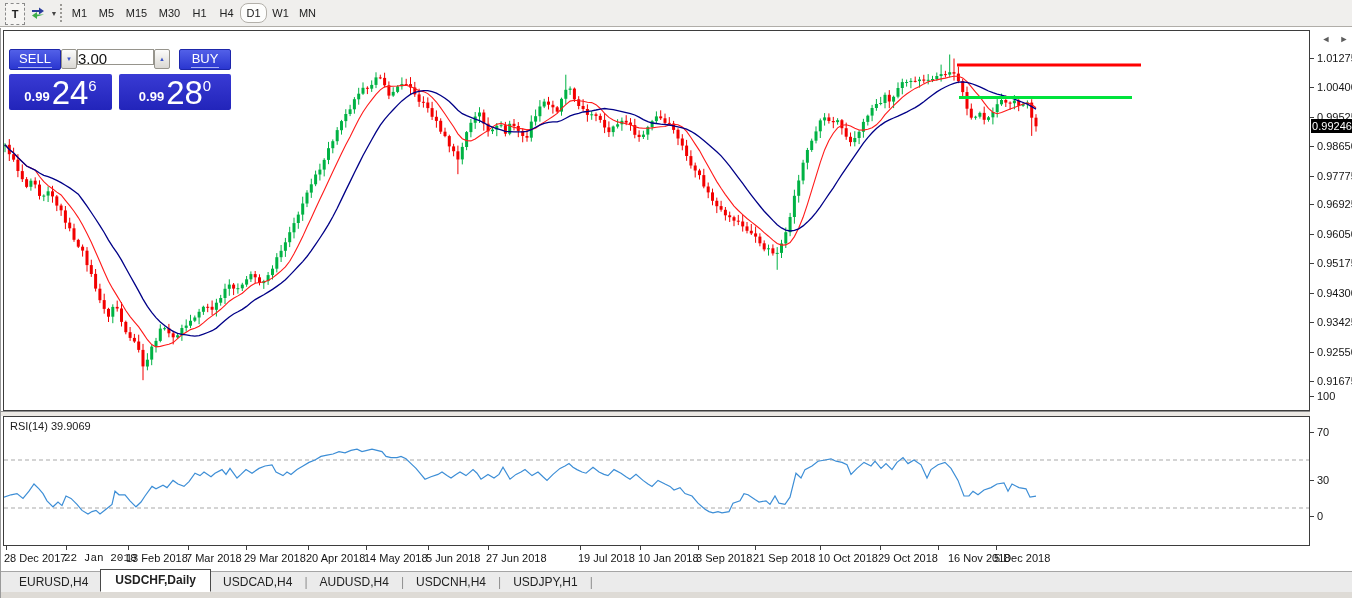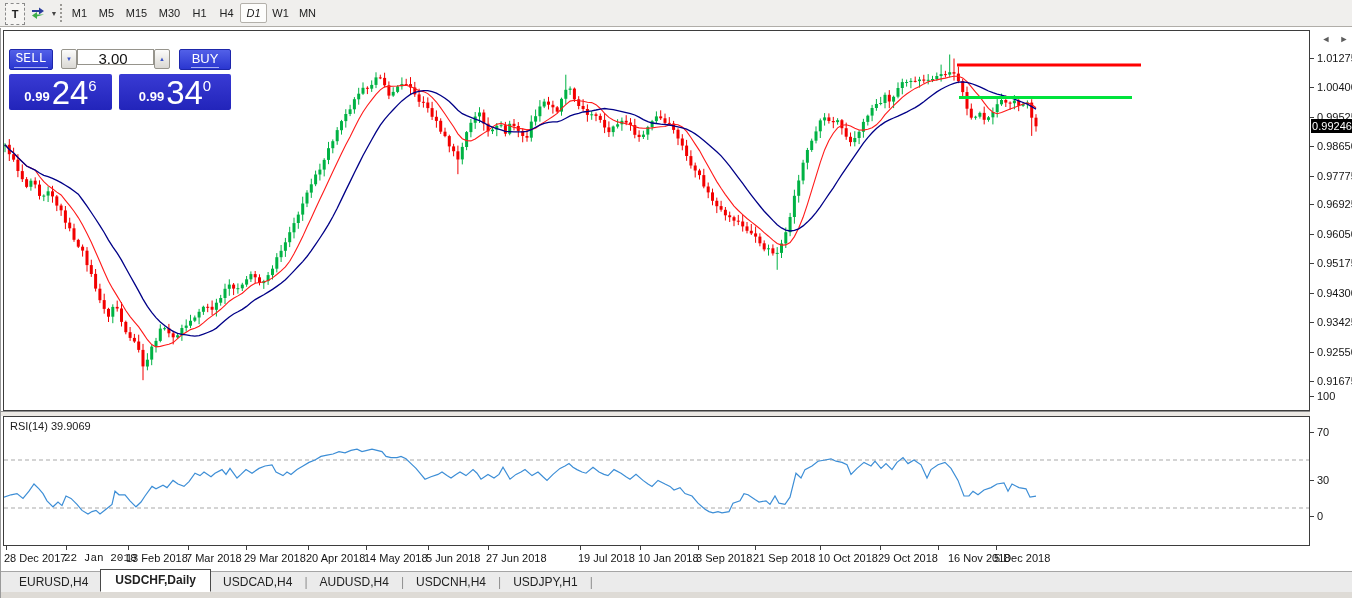--- a/index.html
+++ b/index.html
@@ -13,45 +13,45 @@
   .tool-icon{position:absolute;top:3px;height:20px;display:flex;align-items:center;justify-content:center;
              color:#222;font-size:12px;}
   #text-tool{left:5px;width:18px;border:1px dashed #8a8a8a;font-weight:bold;font-size:11px;background:#f6f5f3;}
   #arrows-tool{left:27px;width:22px;}
   #tool-caret{left:49px;width:10px;font-size:7px;color:#444;}
   #tf-grip{position:absolute;left:60px;top:4px;height:18px;border-left:2px dotted #9b9995;}
   #tf-bar{position:absolute;left:66px;top:3px;height:20px;display:flex;}
   .tf-btn{height:20px;display:flex;align-items:center;justify-content:center;
           font-size:11px;color:#222;background:transparent;border:1px solid transparent;box-sizing:border-box;}
   .tf-btn.w26{width:27px;} .tf-btn.w32{width:33px;}
-  .tf-btn.active{background:#fdfdfc;border:1px solid #b3b0aa;border-radius:2px;font-style:italic;}
+  .tf-btn.active{background:#fdfdfc;border:1px solid #b3b0aa;border-radius:8px;}
 
   
   #chart-window{position:absolute;left:0;top:28px;width:1352px;height:570px;background:#fff;
                 border-left:1px solid #9a9a9a;box-sizing:border-box;}
   #main-frame{position:absolute;left:2px;top:2px;width:1307px;height:381px;
               border:1px solid #3d3d3d;box-sizing:border-box;background:#fff;}
   #price-svg{position:absolute;left:0;top:0;}
   #chart-title{position:absolute;left:8px;top:4px;font-size:12px;color:#141414;white-space:nowrap;}
   #chart-title .arrow{font-size:8px;color:#333;margin-right:4px;vertical-align:1px;}
   #chart-title span{margin-right:3px;}
 
   
   #trade-panel{position:absolute;left:5px;top:18px;width:222px;height:62px;}
   .tp-btn{position:absolute;top:0;height:21px;background:linear-gradient(#5260e8,#2a36d0);
           color:#fff;border:1px solid #1d26ab;border-radius:2px;font-size:13px;box-sizing:border-box;
           display:flex;align-items:center;justify-content:center;padding:0;font-family:"Liberation Sans",sans-serif;}
   .tp-btn .lbl{border-bottom:1px solid #a8b0f4;padding:0 1px 1px 1px;}
-  #sell-btn{left:0;width:44px;font-family:Liberation Mono, monospace;} #buy-btn{left:170px;width:52px;}
+  #sell-btn{left:0;width:52px;} #buy-btn{left:170px;width:52px;}
   .spin-btn{position:absolute;top:0;height:20px;width:16px;background:linear-gradient(#fcfcfب,#dad8d3);
             background:linear-gradient(#fcfcfb,#dad8d3);border:1px solid #96948c;border-radius:2px;
             box-sizing:border-box;color:#3c55c8;font-size:6px;display:flex;align-items:center;justify-content:center;padding:0;}
   #vol-down{left:52px;} #vol-up{left:145px;}
   #vol-box{position:absolute;left:68px;top:0;width:77px;height:16px;background:#fff;border:1px solid #96948c;
-           box-sizing:border-box;font-size:15px;color:#111;text-align:center;line-height:18px;padding-right:5px;}
+           box-sizing:border-box;font-size:15px;color:#111;text-align:left;line-height:18px;padding-right:5px;}
   .big-price{position:absolute;top:25px;height:36px;background:linear-gradient(#393bd4,#2224ba);
              border-radius:2px;color:#fff;display:flex;align-items:center;justify-content:center;}
   #sell-big{left:0;width:103px;} #buy-big{left:110px;width:112px;}
   .pp-small{font-size:13px;font-weight:bold;align-self:flex-end;margin:0 2px 6px 0;}
   .pp-big{font-size:33px;line-height:33px;}
   .pp-sup{font-size:15px;align-self:flex-start;margin-top:3px;}
 
   
   #splitter{position:absolute;left:0;top:383px;width:1309px;height:5px;background:#ece9e4;
             border-top:1px solid #8f8f8f;border-bottom:0;box-sizing:border-box;}
@@ -613,21 +613,21 @@
         <button id="buy-btn" class="tp-btn">
           <span class="lbl">BUY</span>
         </button>
         <div id="sell-big" class="big-price">
           <span class="pp-small">0.99</span>
           <span class="pp-big">24</span>
           <span class="pp-sup">6</span>
         </div>
         <div id="buy-big" class="big-price">
           <span class="pp-small">0.99</span>
-          <span class="pp-big">34</span>
+          <span class="pp-big">28</span>
           <span class="pp-sup">0</span>
         </div>
       </div>
     </div>
 
     <div id="splitter"></div>
 
     <div id="rsi-frame">
       <svg id="rsi-svg" width="1305" height="128">
           <line x1="0" y1="43.0" x2="1305" y2="43.0" stroke="#a9a9a9" stroke-width="1" stroke-dasharray="4 3"></line>

